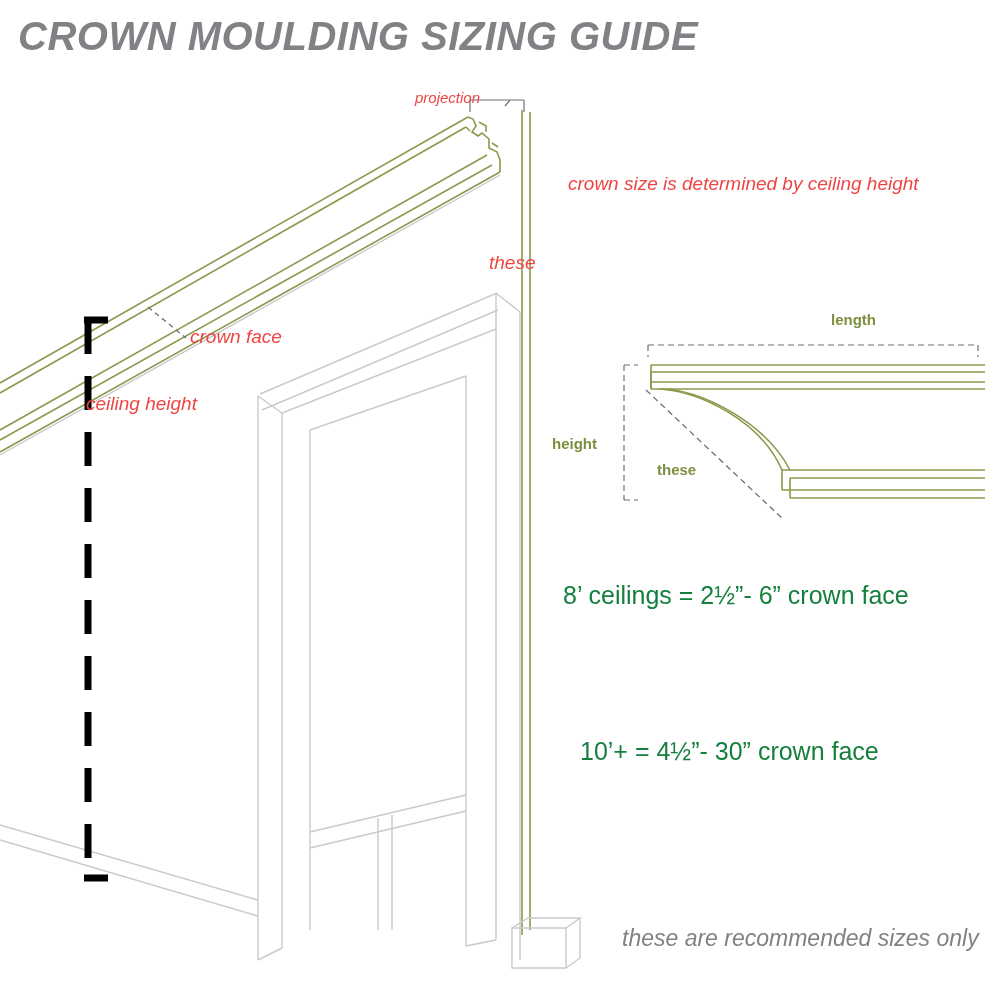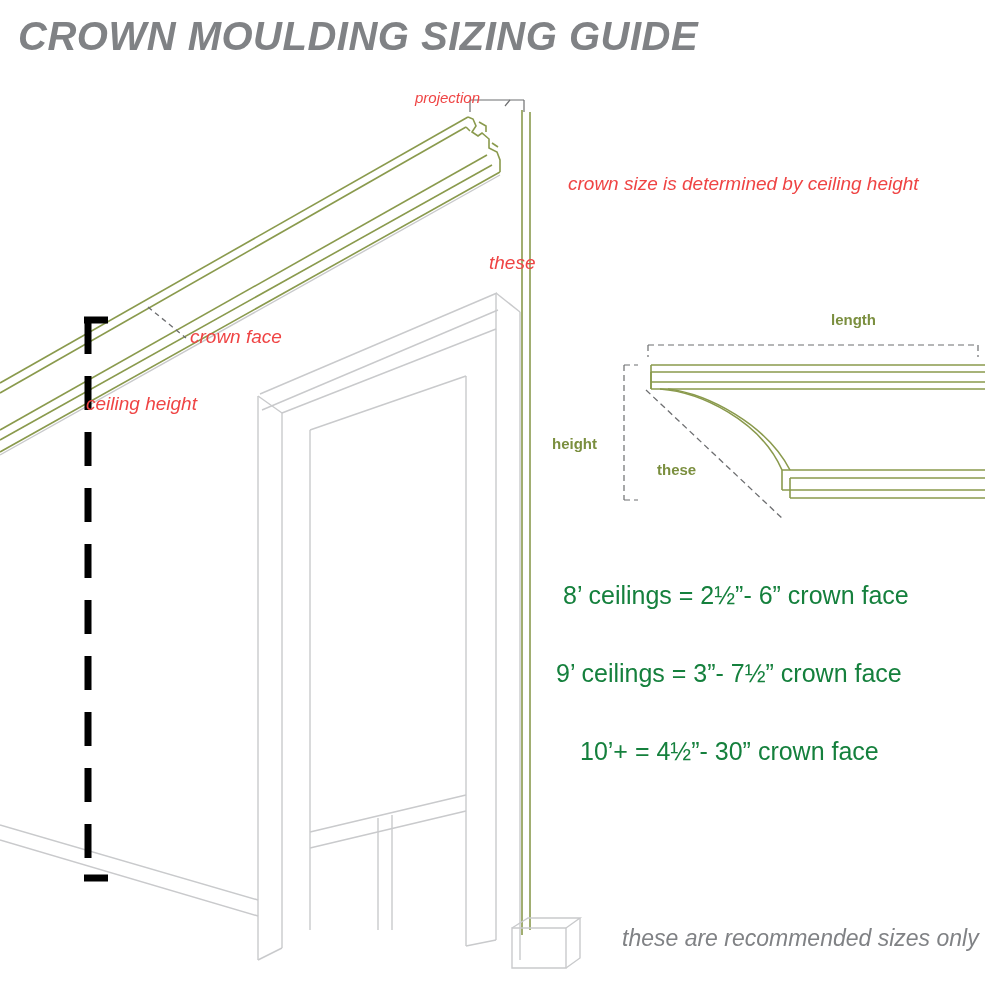--- a/index.html
+++ b/index.html
@@ -199,22 +199,19 @@
   <div class="lbl lbl-md" style="left:489px; top:252px;">these</div>
   <div class="lbl" style="left:568px; top:173px; font-size:19px;">crown size is determined by ceiling height</div>
 
   <div class="lbl-green" style="left:786px; top:311px;margin-left:45px;">length</div>
   <div class="lbl-green" style="left:552px; top:435px;">height</div>
   <div class="lbl-green" style="left:657px; top:461px;">these</div>
 
   <div class="spec" style="left:563px; top:581px;">
     <span>8’ ceilings = 2½”- 6” crown face</span>
   </div>
-  <div class="spec" style="left:556px; top:659px;">
-    <span>9’ ceilings = 3”- 7½” crown face</span>
-  </div>
   <div class="spec" style="left:580px; top:737px;">
     <span>10’+ = 4½”- 30” crown face</span>
   </div>
 
   <div class="note" style="left:622px; top:925px;">these are recommended sizes only</div>
 
 </div>
 
 </body></html>

